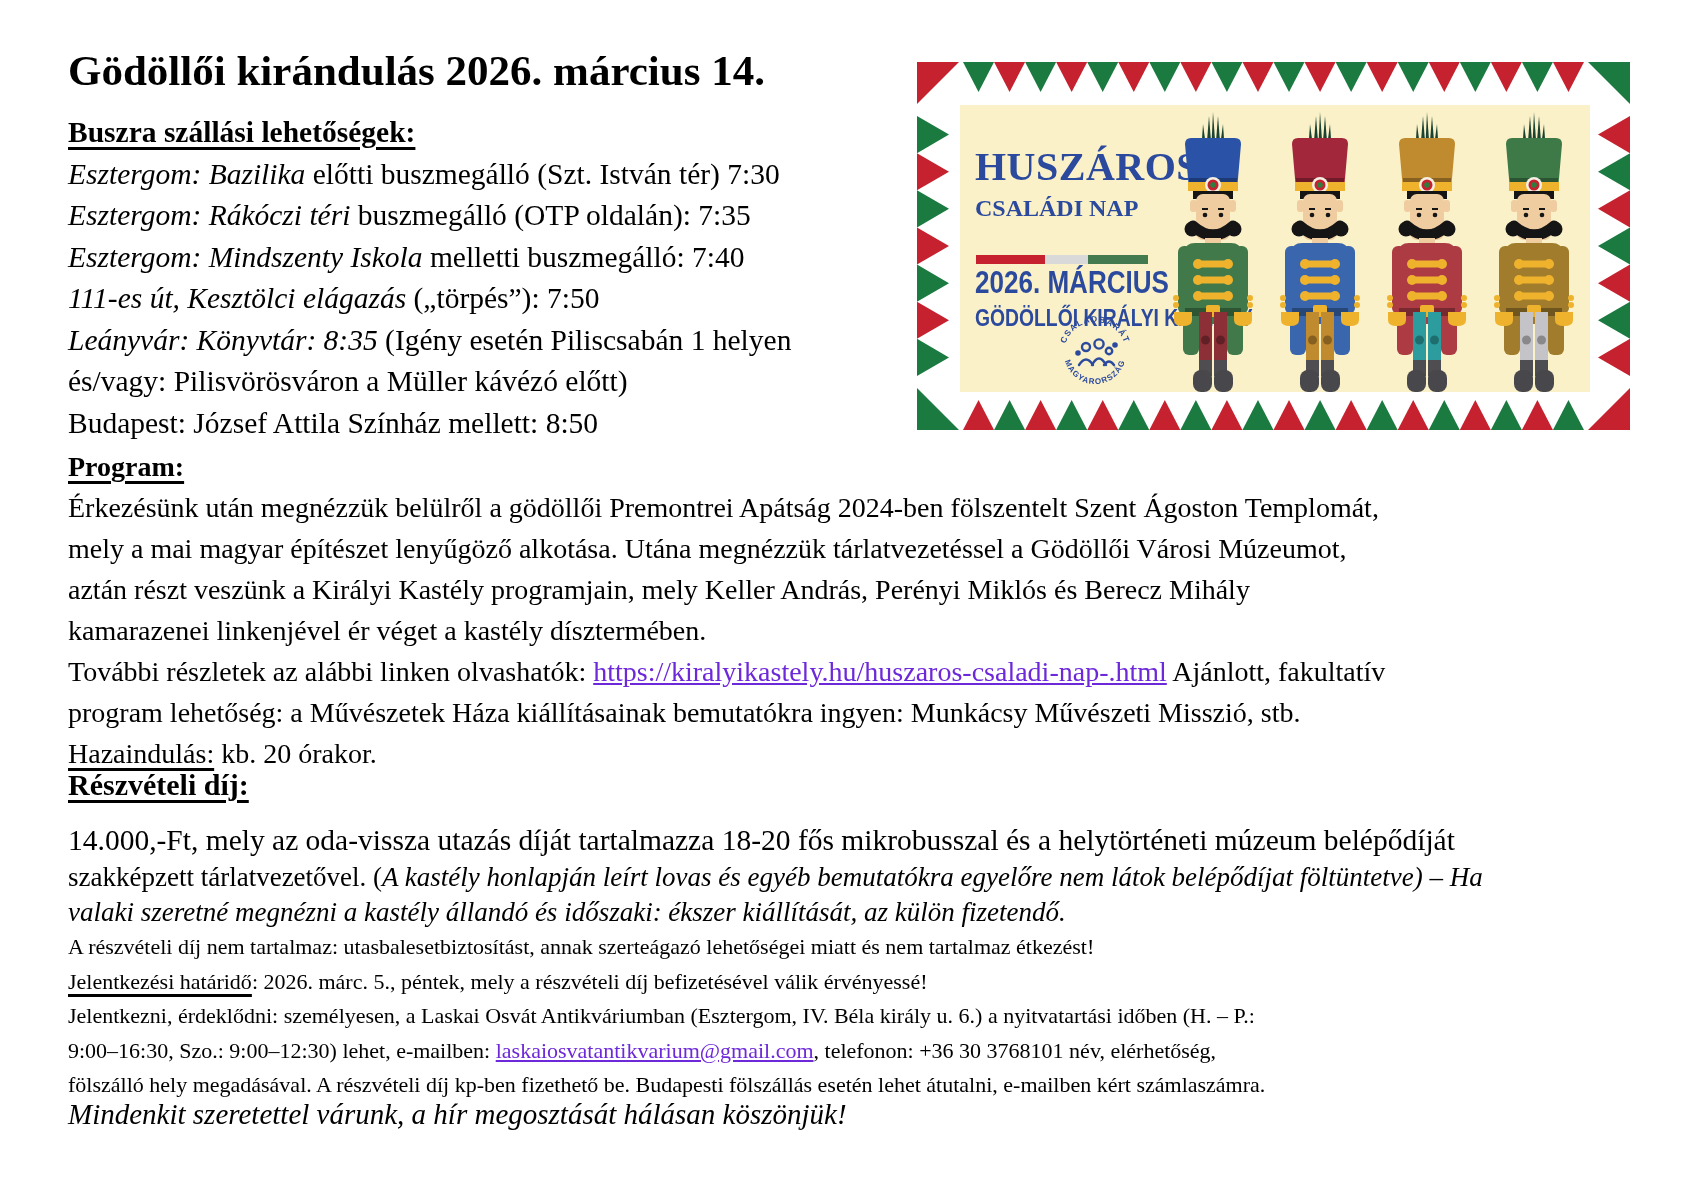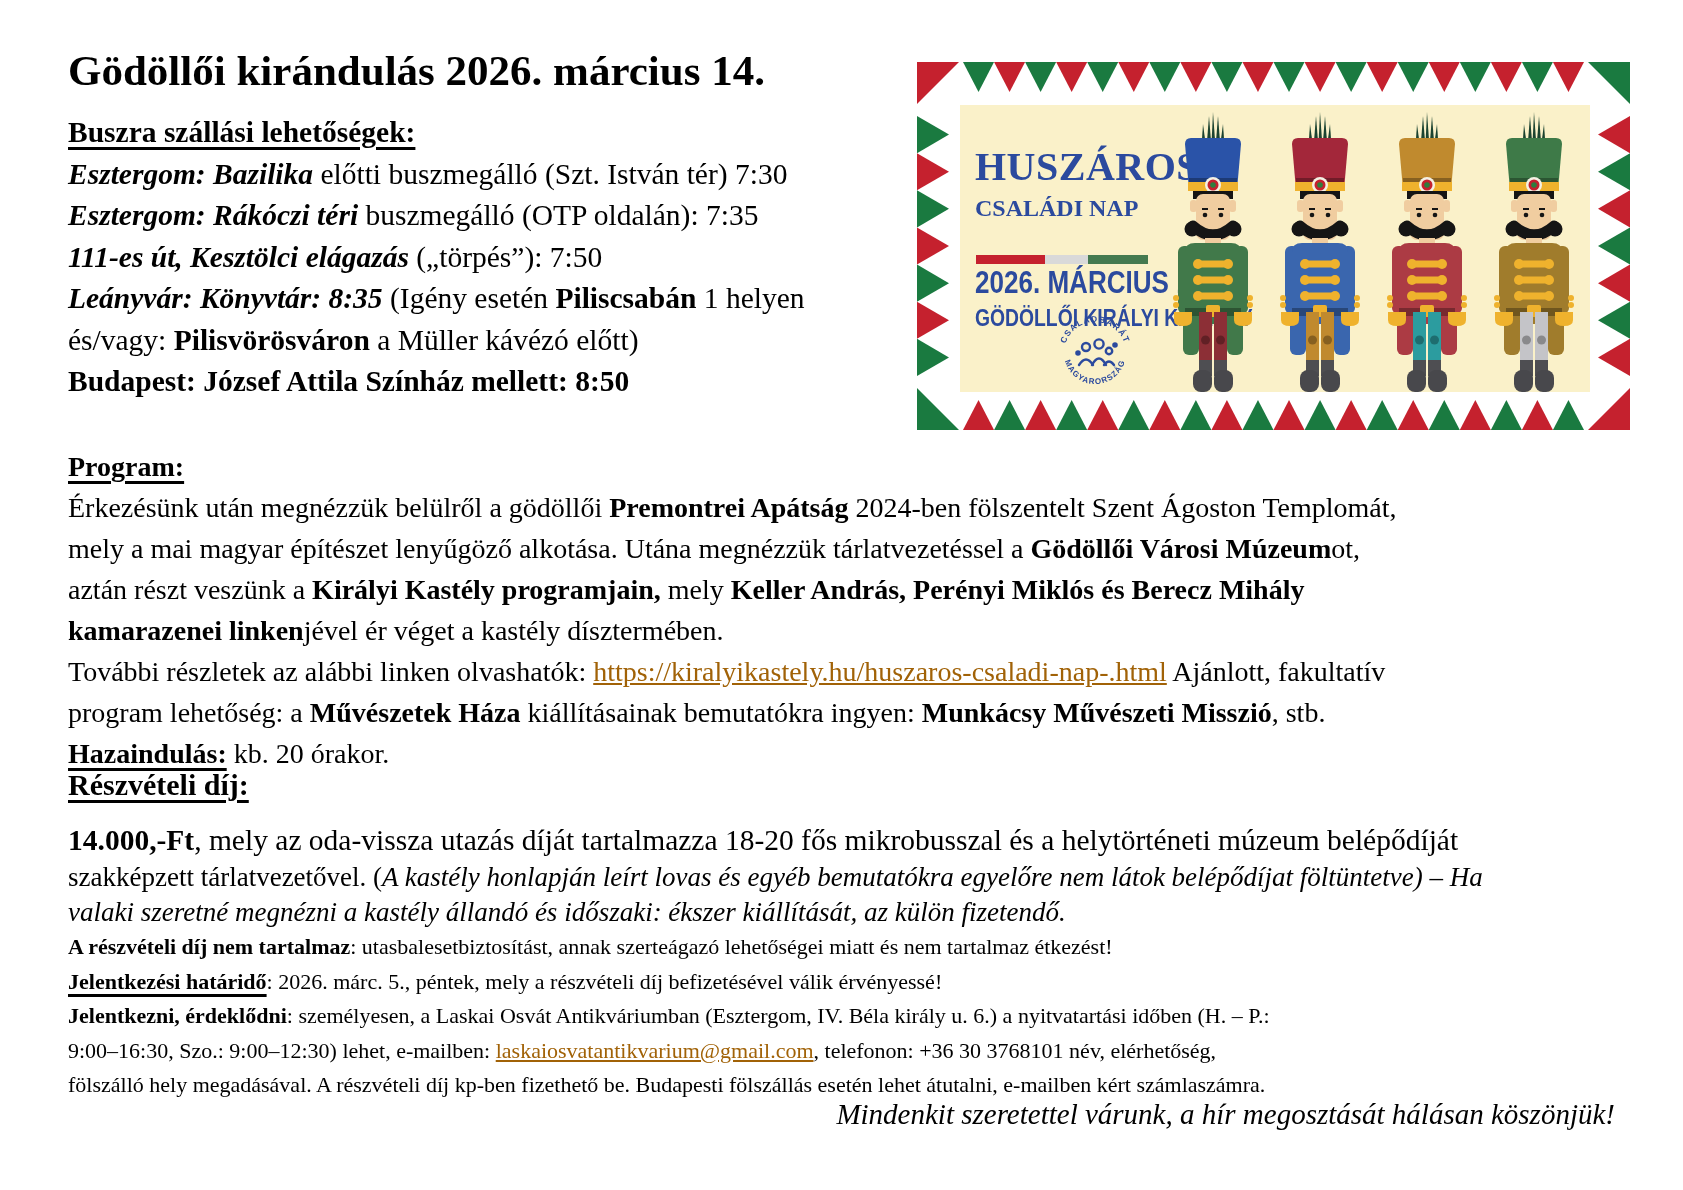--- a/index.html
+++ b/index.html
@@ -13,27 +13,27 @@
 
   .boarding { position:absolute; left:68px; top:112px; font-size:29.5px; line-height:41.5px; }
   .program  { position:absolute; left:68px; top:446px; font-size:28px; line-height:41px; width:1580px; }
 
   .fee-heading { position:absolute; left:68px; top:768px; font-size:30px; }
   .fee  { position:absolute; left:68px; top:820px; width:1580px; }
   .f1 { font-size:29.5px; line-height:40px; }
   .f2 { font-size:27px;   line-height:35px; }
   .f3 { font-size:22px;   line-height:34.5px; }
 
-  .closing { position:absolute; left:68px; top:1098px; width:1547px; text-align:right;
+  .closing { position:absolute; left:68px; top:1098px; width:1547px; text-align:left;
              font-size:29px; font-style:italic; }
 
-  .b { font-weight:bold; }
+  .b { font-weight:normal; }
   .i { font-style:italic; }
   .u { text-decoration:underline; text-decoration-thickness:3px; text-underline-offset:5px; }
-  a.link { color:#a16207; text-decoration:underline; cursor:pointer; }
+  a.link { color:#6d28d9; text-decoration:underline; cursor:pointer; }
 
   
   .poster { position:absolute; left:915px; top:60px; width:717px; height:372px; }
   .poster-inner { position:absolute; left:45px; top:45px; width:630px; height:287px;
                   background:var(--p-cream,#FAF1C9); overflow:hidden; }
   #bunting { position:absolute; left:0; top:0; width:717px; height:372px; }
 
   .p-title1, .p-title2 { position:absolute; left:15px; color:var(--p-blue,#2B4A9E);
                          font-family:"Liberation Serif",serif; font-weight:bold; white-space:nowrap; }
   .p-title1 { top:38px;  font-size:40px; letter-spacing:0.5px; }
@@ -54,20 +54,21 @@
 <body>
 
 <div class="page">
 
   <h1 class="title">Gödöllői kirándulás 2026. március 14.</h1>
 
   <section class="boarding">
     <div class="line heading">Buszra szállási lehetőségek:</div>
     <div class="line"><span class="b i">Esztergom: Bazilika</span><span> előtti buszmegálló (Szt. István tér) 7:30</span></div>
     <div class="line"><span class="b i">Esztergom: Rákóczi téri</span><span> buszmegálló (OTP oldalán): 7:35</span></div>
+    <div class="line"><span class="b i">Esztergom: Mindszenty Iskola</span><span> melletti buszmegálló: 7:40</span></div>
     <div class="line"><span class="b i">111-es út, Kesztölci elágazás</span><span> („törpés”): 7:50</span></div>
     <div class="line"><span class="b i">Leányvár: Könyvtár: 8:35</span><span>  (Igény esetén </span><span class="b">Piliscsabán</span><span> 1 helyen</span></div>
     <div class="line"><span>és/vagy: </span><span class="b">Pilisvörösváron</span><span> a Müller kávézó előtt)</span></div>
     <div class="line"><span class="b">Budapest: József Attila Színház mellett: 8:50</span></div>
   </section>
 
   <section class="program">
     <div class="line heading">Program:</div>
     <div class="line"><span>Érkezésünk után megnézzük belülről a gödöllői </span><span class="b">Premontrei Apátság</span><span> 2024-ben fölszentelt Szent Ágoston Templomát,</span></div>
     <div class="line"><span>mely a mai magyar építészet lenyűgöző alkotása. Utána megnézzük tárlatvezetéssel a </span><span class="b">Gödöllői Városi Múzeum</span><span>ot,</span></div>

